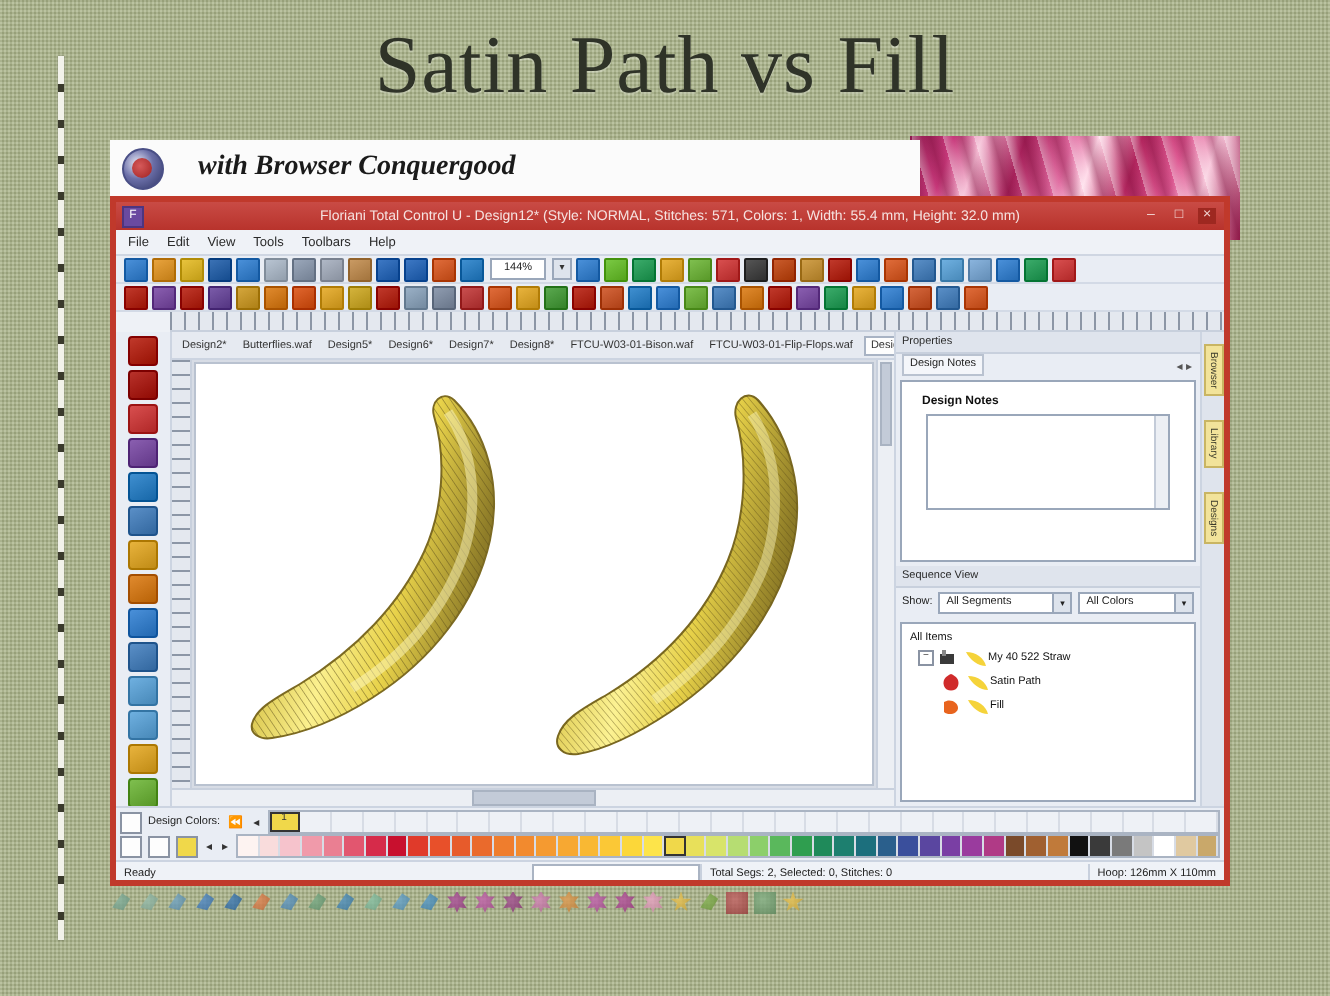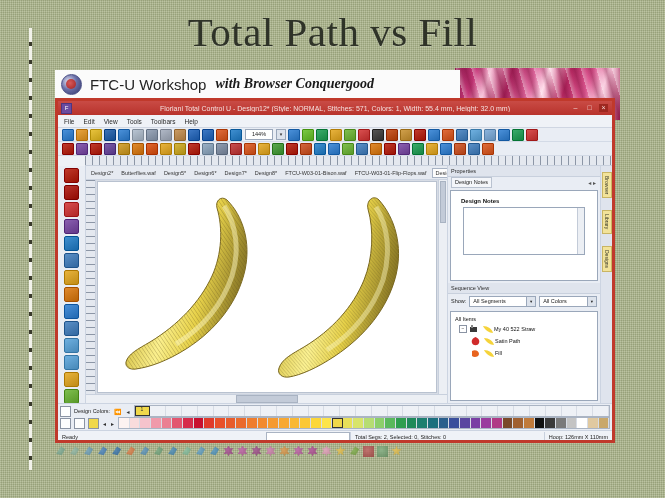--- a/index.html
+++ b/index.html
@@ -164,27 +164,26 @@
     display:flex;align-items:center;gap:3px;overflow:hidden;opacity:.85;}
   .stripicon{width:11px;height:11px;flex:none;}
 </style>
 </head>
 <body>
 
 <div id="slide">
 
   <div id="stitch-line"></div>
 
-  <div id="title">Total Path vs Fill</div>
+  <div id="title">Satin Path vs Fill</div>
 
   <div id="ribbon"></div>
 
   <div id="app-header">
     <div id="logo"></div>
-    <span id="hdr-title">FTC-U Workshop</span>
     <span id="hdr-sub">with Browser Conquergood</span>
   </div>
 
   <div id="app">
 
     <div id="titlebar">
       <div id="tb-icon">F</div>
       <div id="tb-text">Floriani Total Control U - Design12* (Style: NORMAL, Stitches: 571, Colors: 1, Width: 55.4 mm, Height: 32.0 mm)</div>
       <div id="tb-buttons">
         <div class="tb-btn">–</div>

